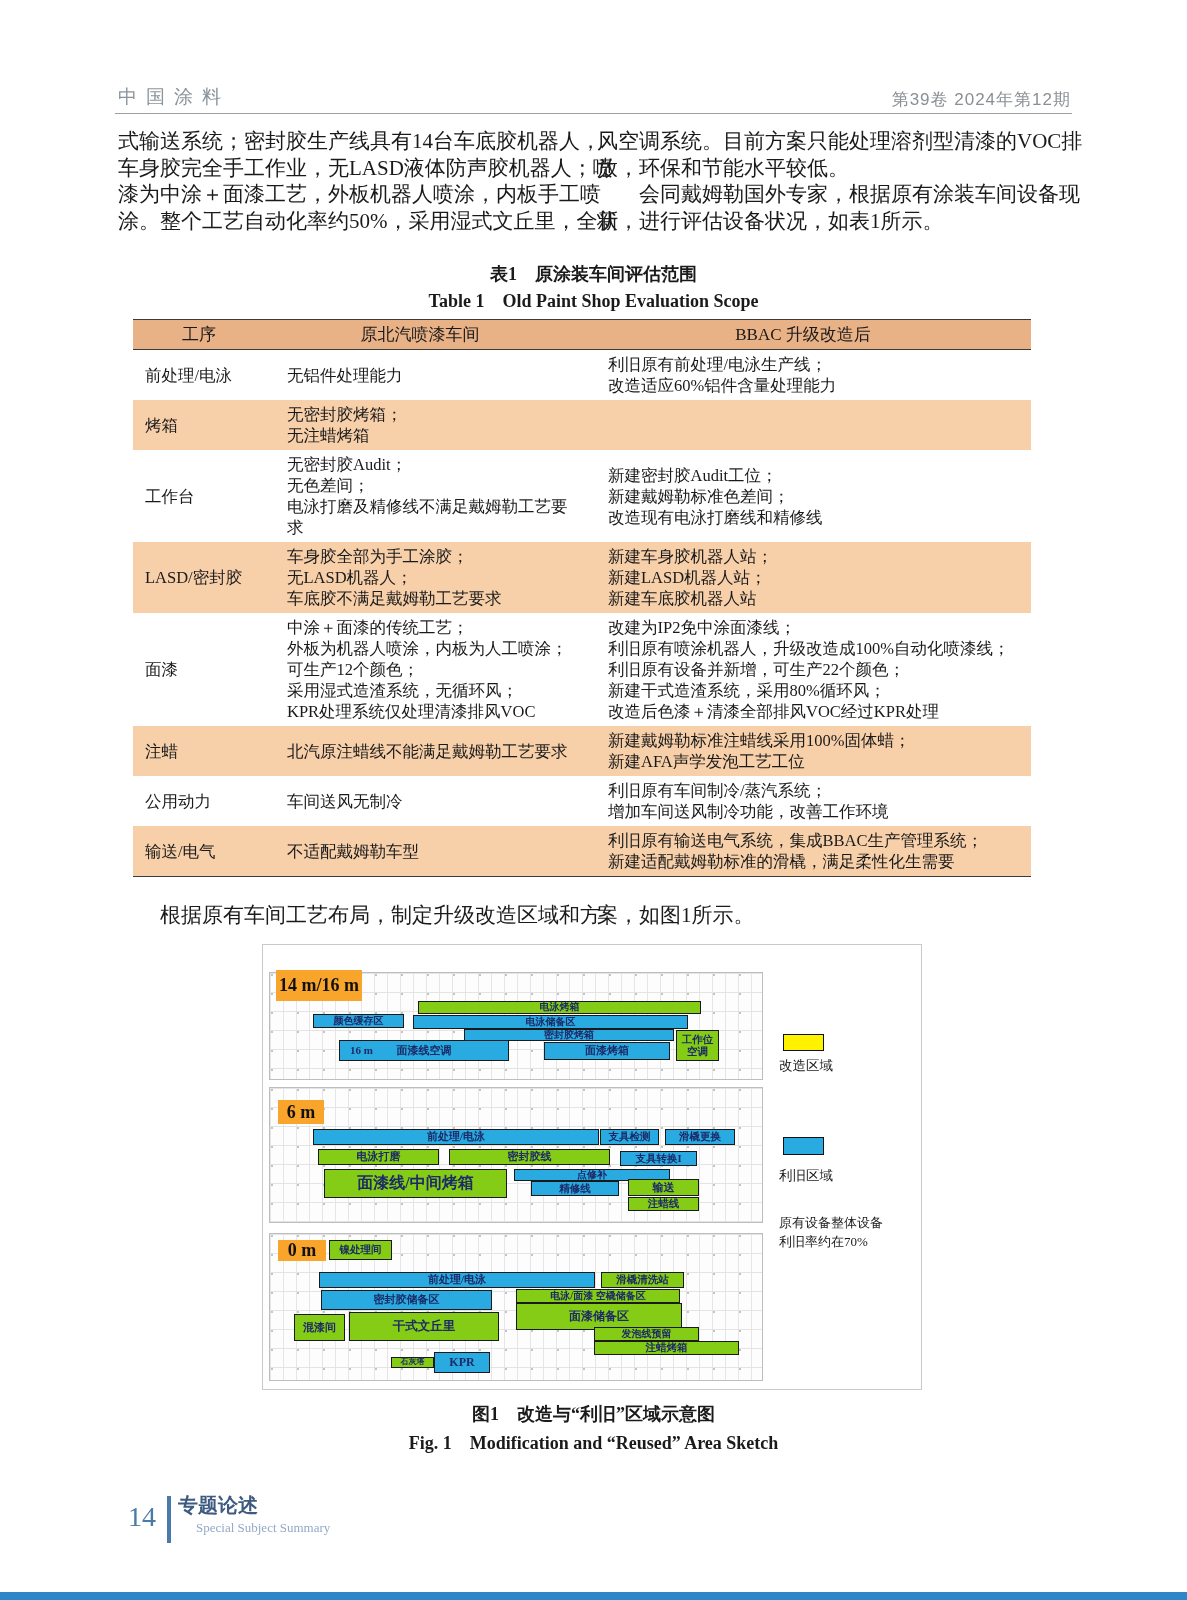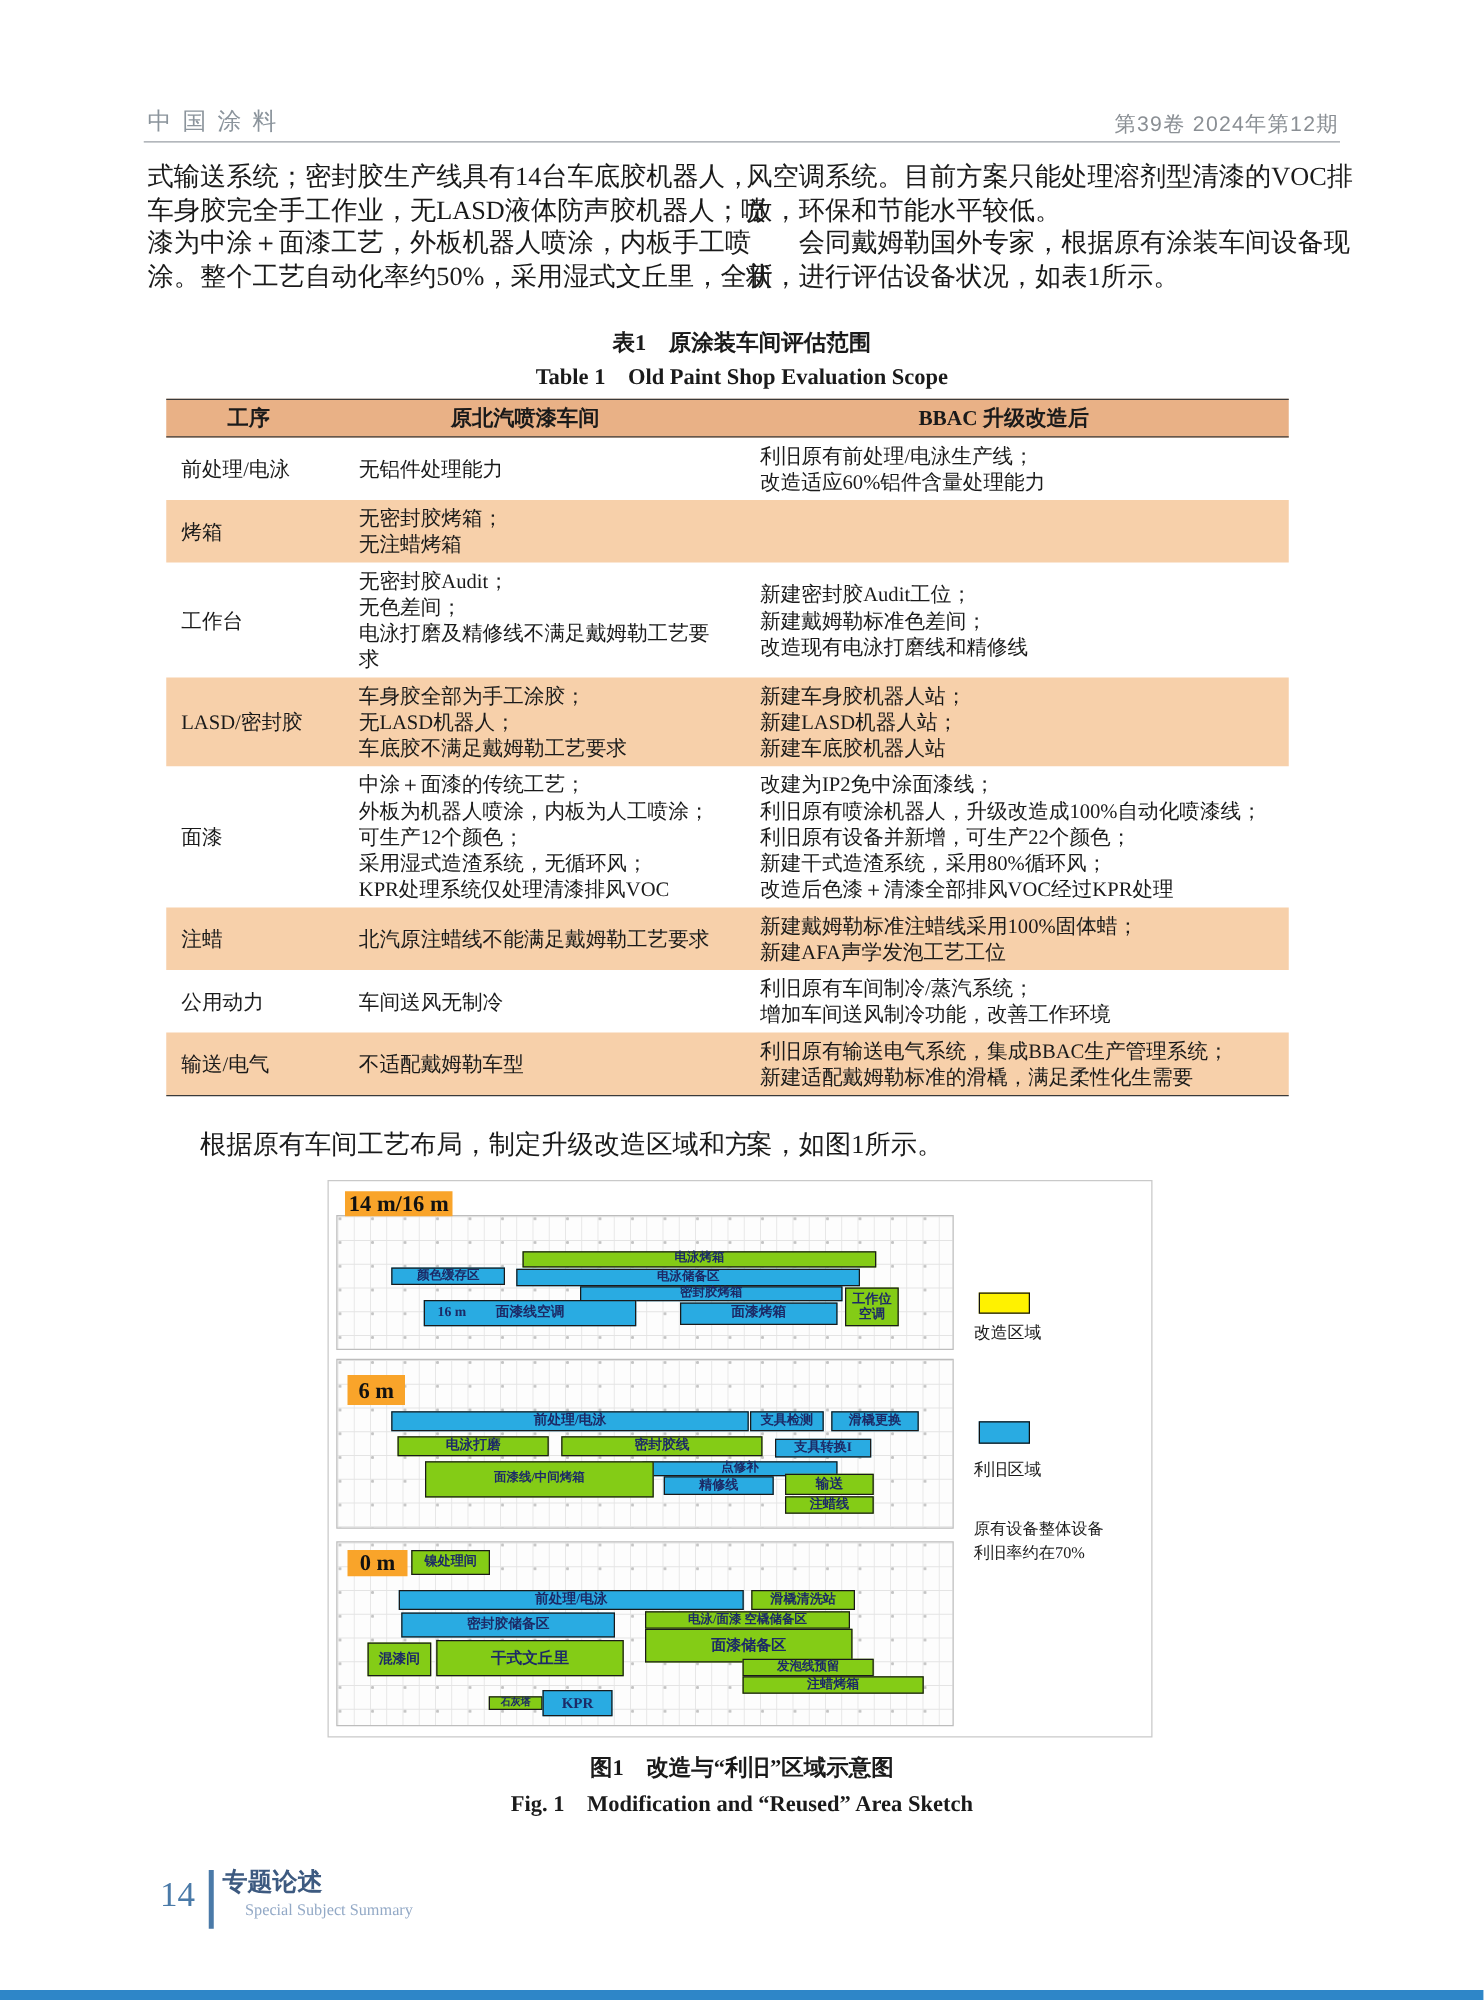--- a/index.html
+++ b/index.html
@@ -22,21 +22,21 @@
   .intro-col div { white-space:pre; }
   
   .tbl-title-zh { position:absolute; left:0; top:262px; width:1187px; text-align:center;
     font-size:18px; font-weight:bold; }
   .tbl-title-en { position:absolute; left:0; top:289px; width:1187px; text-align:center;
     font-size:18px; font-weight:bold; }
   
   .tbl { position:absolute; left:133px; top:319px; width:898px; font-size:16.5px; }
   .thead { display:flex; background:#e9b186; border-top:1.5px solid #3a3a3a;
     border-bottom:1.5px solid #3a3a3a; height:31px; align-items:center; font-size:17px; }
-  .thead .hc { text-align:center;font-weight:bold; }
+  .thead .hc { text-align:center; }
   .hc1 { width:132px; } .hc2 { width:310px; } .hc3 { flex:1; }
   .trow { display:flex; align-items:center; padding:4px 0; }
   .trow.shaded { background:#f7d0aa; }
   .tbl-body { border-bottom:1.5px solid #3a3a3a; }
   .tc { white-space:pre-line; line-height:21px; }
   .tc1 { width:132px; padding-left:12px; }
   .tc2 { width:310px; padding-left:22px; }
   .tc3 { flex:1; padding-left:33px; padding-right:4px; }
   
   .after-left { position:absolute; left:118px; top:901px; width:476px; font-size:21px; white-space:pre; }
@@ -179,21 +179,21 @@
 
   <div class="after-left">　　根据原有车间工艺布局，制定升级改造区域和方</div>
   <div class="after-right">案，如图1所示。</div>
 
   <div class="fig">
 
     <div class="band band1"></div>
     <div class="band band2"></div>
     <div class="band band3"></div>
 
-    <div class="lvl" style="left:13px;top:8px;width:86px;height:20px;">14 m/16 m</div>
+    <div class="lvl" style="left:13px;top:25px;width:86px;height:31px;">14 m/16 m</div>
     <div class="lvl" style="left:15px;top:155px;width:46px;height:24px;">6 m</div>
     <div class="lvl" style="left:15px;top:295px;width:48px;height:21px;">0 m</div>
 
     <div class="bar y" style="left:155px;top:56px;width:283px;height:13px;font-size:10px;">电泳烤箱</div>
     <div class="bar b" style="left:50px;top:69px;width:91px;height:14px;font-size:10px;">颜色缓存区</div>
     <div class="bar b" style="left:150px;top:70px;width:275px;height:14px;font-size:10px;">电泳储备区</div>
     <div class="bar b" style="left:201px;top:84px;width:210px;height:12px;font-size:10px;">密封胶烤箱</div>
     <div class="bar b" style="left:76px;top:95px;width:170px;height:21px;">
       <span class="pfx">16 m</span>
       <span>面漆线空调</span>
@@ -202,21 +202,21 @@
     <div class="bar y" style="left:413px;top:85px;width:43px;height:31px;font-size:10.5px;">工作位
 空调</div>
 
     <div class="bar b" style="left:50px;top:184px;width:286px;height:16px;">前处理/电泳</div>
     <div class="bar b" style="left:337px;top:184px;width:59px;height:16px;font-size:10.5px;">支具检测</div>
     <div class="bar b" style="left:402px;top:184px;width:70px;height:16px;font-size:10.5px;">滑橇更换</div>
     <div class="bar y" style="left:55px;top:204px;width:121px;height:16px;">电泳打磨</div>
     <div class="bar y" style="left:186px;top:204px;width:161px;height:16px;">密封胶线</div>
     <div class="bar b" style="left:357px;top:206px;width:77px;height:15px;font-size:10.5px;">支具转换I</div>
     <div class="bar b" style="left:251px;top:224px;width:156px;height:12px;font-size:10px;">点修补</div>
-    <div class="bar y" style="left:61px;top:224px;width:183px;height:29px;font-size:10px;margin-left:16px;">面漆线/中间烤箱</div>
+    <div class="bar y" style="left:61px;top:224px;width:183px;height:29px;font-size:16px;">面漆线/中间烤箱</div>
     <div class="bar b" style="left:268px;top:236px;width:88px;height:15px;font-size:10.5px;">精修线</div>
     <div class="bar y" style="left:365px;top:234px;width:71px;height:17px;">输送</div>
     <div class="bar y" style="left:365px;top:252px;width:71px;height:14px;font-size:10.5px;">注蜡线</div>
 
     <div class="bar y" style="left:66px;top:295px;width:63px;height:20px;font-size:10.5px;">镍处理间</div>
     <div class="bar b" style="left:56px;top:327px;width:276px;height:16px;">前处理/电泳</div>
     <div class="bar y" style="left:338px;top:327px;width:83px;height:16px;font-size:10.5px;">滑橇清洗站</div>
     <div class="bar b" style="left:58px;top:345px;width:171px;height:20px;">密封胶储备区</div>
     <div class="bar y" style="left:253px;top:344px;width:164px;height:14px;font-size:10px;">电泳/面漆 空橇储备区</div>
     <div class="bar y" style="left:253px;top:358px;width:166px;height:27px;font-size:12px;">面漆储备区</div>

